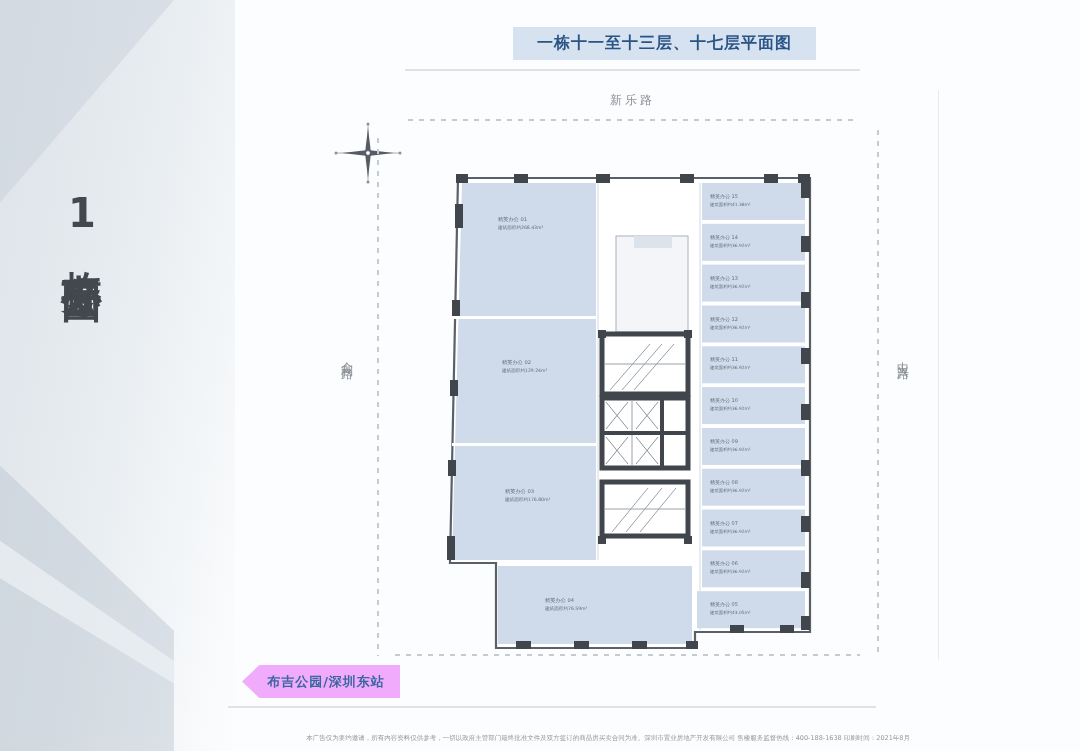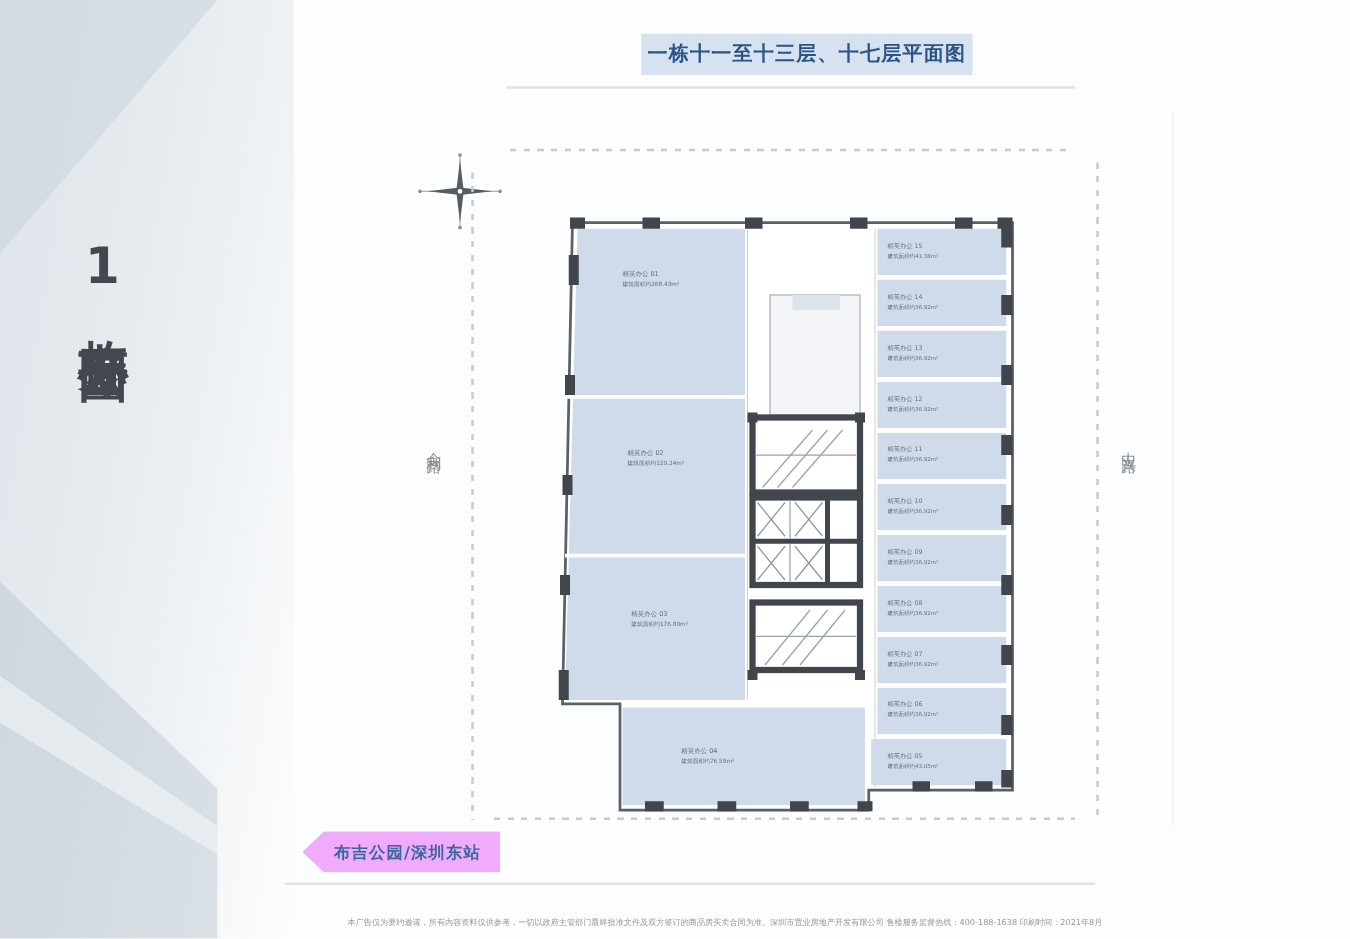--- a/index.html
+++ b/index.html
@@ -11,21 +11,21 @@
     background:linear-gradient(100deg,#dde3e9 0%,#e7ecf0 45%,rgba(252,253,254,0) 100%);}
   .band-shape{position:absolute;left:0;top:0;width:235px;height:751px;}
   .band-top{background:#c6cfd9;opacity:.45;clip-path:polygon(0 0,74% 0,0 27%);}
   .band-bottom{background:#b9c4cf;opacity:.45;clip-path:polygon(0 62%,74% 84%,74% 100%,0 100%);}
   .band-streak{background:#eef2f5;opacity:.7;clip-path:polygon(0 72%,74% 88%,74% 91%,0 77%);}
 
   .vertical-title{position:absolute;left:58px;top:190px;writing-mode:vertical-rl;text-orientation:upright;
     font-size:40px;font-weight:700;color:#43484e;letter-spacing:3px;line-height:1.2;}
 
   .title-badge{position:absolute;left:513px;top:27px;background:#d6e2ef;color:#2a5486;
-    font-size:16px;font-weight:700;padding:6px 5px;letter-spacing:1px;}
+    font-size:16px;font-weight:700;padding:6px 24px;letter-spacing:1px;}
 
   .legend{position:absolute;left:960px;top:24px;font-size:9px;color:#6a6f75;}
   .legend-title{margin-bottom:4px;}
   .legend-item{display:flex;align-items:center;margin-bottom:5px;}
   .legend-swatch{display:inline-block;margin-right:6px;}
   .sw-office{width:10px;height:10px;background:#cfdbea;border:1px solid #bcc9d8;}
   .sw-column{width:10px;height:10px;background:#41464d;}
   .sw-wall{width:16px;height:4px;background:#41464d;}
 
   
@@ -41,21 +41,21 @@
 
   .landmark-banner{position:absolute;left:242px;top:665px;width:158px;height:33px;background:#f0abfc;
     clip-path:polygon(0 50%,11% 0,100% 0,100% 100%,11% 100%);
     display:flex;align-items:center;justify-content:center;}
   .landmark-banner span{color:#3a66a0;font-size:13px;font-weight:700;padding-left:10px;letter-spacing:1px;}
 
   .compass{position:absolute;left:330px;top:118px;}
 
   .plan-svg{position:absolute;left:430px;top:160px;}
 
-  .footer-disclaimer{position:absolute;left:250px;top:734px;width:660px;text-align:center;
+  .footer-disclaimer{position:absolute;left:250px;top:734px;width:660px;text-align:right;
     font-size:6.5px;color:#94989c;white-space:nowrap;}
 </style>
 </head>
 <body>
 
 <div class="canvas">
 
   <div class="side-band">
     <div class="band-shape band-top"></div>
     <div class="band-shape band-bottom"></div>
@@ -73,20 +73,21 @@
     <polygon points="38,10 41,35 38,60 35,35" fill="#565c63"></polygon>
     <polygon points="12,35 38,32 64,35 38,38" fill="#565c63"></polygon>
     <circle cx="38" cy="35" r="2.4" fill="#ffffff" stroke="#565c63" stroke-width="1"></circle>
     <circle cx="6" cy="35" r="1.5" fill="#8a9096"></circle>
     <circle cx="70" cy="35" r="1.5" fill="#8a9096"></circle>
     <circle cx="38" cy="6" r="1.5" fill="#8a9096"></circle>
     <circle cx="38" cy="64" r="1.5" fill="#8a9096"></circle>
   </svg>
 
   <div class="line-solid-h" style="left:405px;top:69px;width:455px;"></div>
+  <div class="road-label road-top-label">新乐路</div>
   <div class="dash-h" style="left:408px;top:119px;width:450px;"></div>
 
   <div class="dash-v" style="left:377px;top:138px;height:518px;"></div>
   <div class="road-label road-left-label">金利路</div>
 
   <div class="dash-v" style="left:877px;top:130px;height:526px;"></div>
   <div class="road-label road-right-label">中兴路</div>
   <div class="line-solid-v" style="left:938px;top:90px;height:570px;"></div>
 
   <div class="dash-h" style="left:395px;top:654px;width:465px;"></div>

